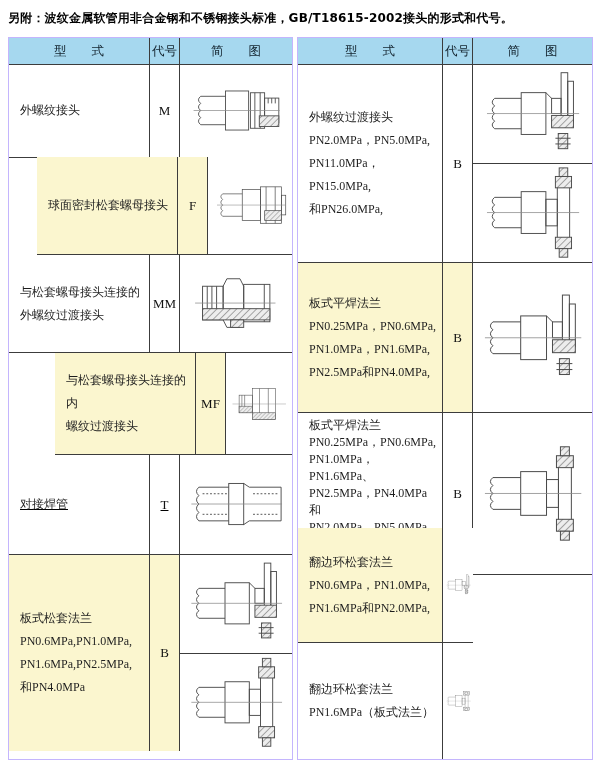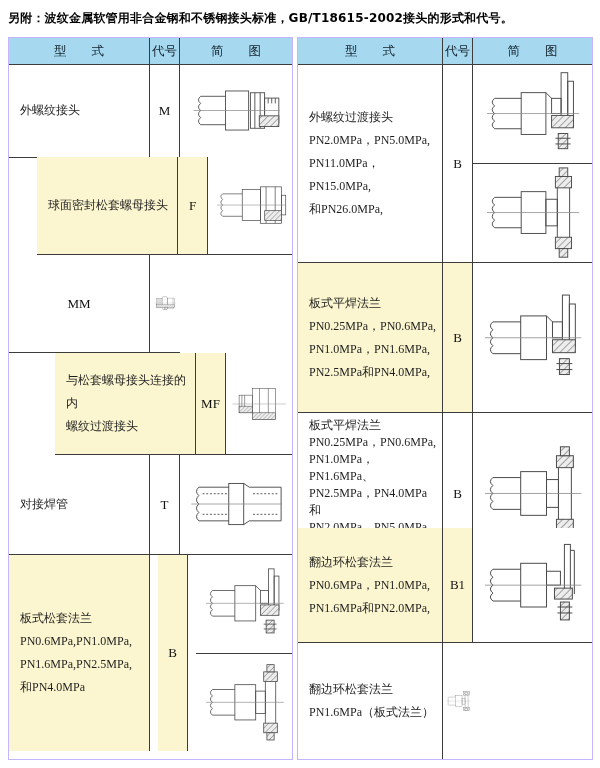--- a/index.html
+++ b/index.html
@@ -100,20 +100,22 @@
                     <line x1="93" y1="23" x2="93" y2="75"></line>
                     <rect x="102" y="35" width="6" height="28"></rect>
                     <rect x="78" y="57" width="24" height="14" fill="url(#p1)"></rect>
                     <line x1="10" y1="49" x2="107" y2="49" stroke="#8a8a8a" stroke-width="0.8"></line>
                   </g>
                 </svg>
               </div>
             </div>
           </div>
           <div class="row" style="height: 98px;">
+            <div class="cell type" style="line-height: 23px;">与松套螺母接头连接的
+外螺纹过渡接头</div>
             <div class="cell code">MM</div>
             <div class="cell diag">
               <div class="subdiag">
                 <svg viewBox="0 0 115 98" preserveAspectRatio="xMidYMid meet">
                   <defs>
                     <pattern id="p2" patternUnits="userSpaceOnUse" width="5" height="5" patternTransform="rotate(45)">
                       <rect width="5" height="5" fill="#ededed"></rect>
                       <line x1="0" y1="0" x2="0" y2="5" stroke="#6b6b6b" stroke-width="1.2"></line>
                     </pattern>
                   </defs>
@@ -154,21 +156,21 @@
                     <line x1="59" y1="21" x2="59" y2="77"></line>
                     <line x1="75" y1="21" x2="75" y2="77"></line>
                     <rect x="22" y="53" width="24" height="12" fill="url(#p3)"></rect>
                     <rect x="46" y="65" width="42" height="12" fill="url(#p3)"></rect>
                     <line x1="10" y1="49" x2="107" y2="49" stroke="#8a8a8a" stroke-width="0.8"></line>
                   </g>
                 </svg>
               </div>
             </div>
           </div>
-          <div class="row" style="height: 100px;">
+          <div class="row" style="height: 100px; text-decoration: underline;">
             <div class="cell type" style="line-height: 23px;">对接焊管</div>
             <div class="cell code">T</div>
             <div class="cell diag">
               <div class="subdiag">
                 <svg viewBox="0 0 115 98" preserveAspectRatio="xMidYMid meet">
                   <defs>
                     <pattern id="p4" patternUnits="userSpaceOnUse" width="5" height="5" patternTransform="rotate(45)">
                       <rect width="5" height="5" fill="#ededed"></rect>
                       <line x1="0" y1="0" x2="0" y2="5" stroke="#6b6b6b" stroke-width="1.2"></line>
                     </pattern>
@@ -186,21 +188,21 @@
                     <line x1="72" y1="67" x2="106" y2="67"></line>
                     <line x1="106" y1="31" x2="106" y2="67"></line>
                     <line x1="76" y1="38" x2="104" y2="38" stroke-dasharray="2,2"></line>
                     <line x1="76" y1="60" x2="104" y2="60" stroke-dasharray="2,2"></line>
                     <line x1="10" y1="49" x2="107" y2="49" stroke="#8a8a8a" stroke-width="0.8"></line>
                   </g>
                 </svg>
               </div>
             </div>
           </div>
-          <div class="row hl" style="height: 196px; gap: 8px;">
+          <div class="row hl" style="height: 196px;">
             <div class="cell type" style="line-height: 23px;">板式松套法兰
 PN0.6MPa,PN1.0MPa,
 PN1.6MPa,PN2.5MPa,
 和PN4.0MPa</div>
             <div class="cell code">B</div>
             <div class="cell diag">
               <div class="subdiag">
                 <svg viewBox="0 0 115 98" preserveAspectRatio="xMidYMid meet">
                   <defs>
                     <pattern id="p5" patternUnits="userSpaceOnUse" width="5" height="5" patternTransform="rotate(45)">
@@ -382,21 +384,20 @@
                     <line x1="10" y1="49" x2="107" y2="49" stroke="#8a8a8a" stroke-width="0.8"></line>
                   </g>
                 </svg>
               </div>
             </div>
           </div>
           <div class="row hl" style="height: 115px;">
             <div class="cell type" style="line-height: 23px;">翻边环松套法兰
 PN0.6MPa，PN1.0MPa,
 PN1.6MPa和PN2.0MPa,</div>
-            <div class="cell code">B1</div>
             <div class="cell diag">
               <div class="subdiag">
                 <svg viewBox="0 0 115 98" preserveAspectRatio="xMidYMid meet">
                   <defs>
                     <pattern id="p11" patternUnits="userSpaceOnUse" width="5" height="5" patternTransform="rotate(45)">
                       <rect width="5" height="5" fill="#ededed"></rect>
                       <line x1="0" y1="0" x2="0" y2="5" stroke="#6b6b6b" stroke-width="1.2"></line>
                     </pattern>
                   </defs>
                   <g stroke="#4a4a4a" fill="none" stroke-width="1">

